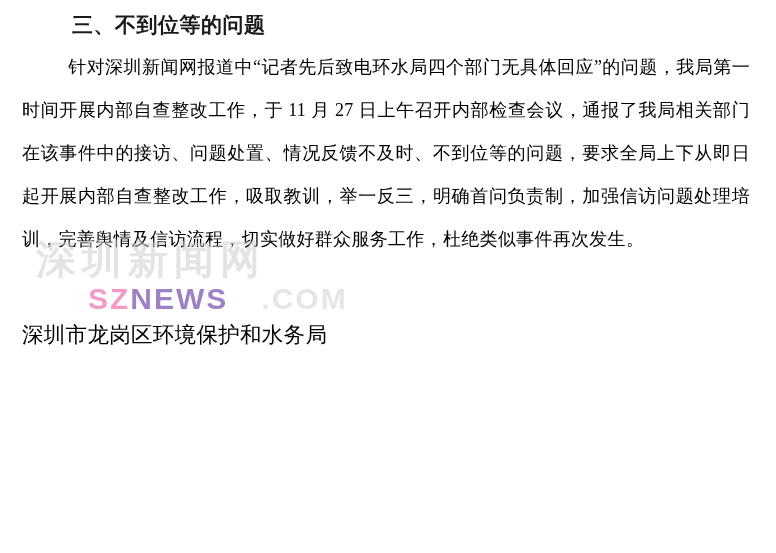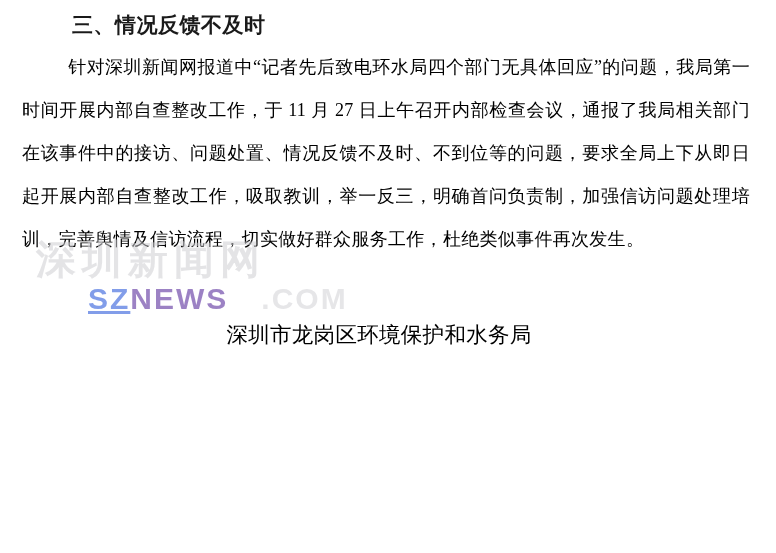--- a/index.html
+++ b/index.html
@@ -46,21 +46,21 @@
     padding: 0 2px 0 0;
   }
 
   .doc-body .indent {
     display: inline-block;
     width: 46px;
   }
 
   .signature-block {
     margin-top: 52px;
-    text-align: center;
+    text-align: left;
     padding-right: 16px;
     font-family: Liberation Serif, serif;
   }
 
   .sig-line {
     font-size: 21.5px;
     line-height: 44px;
     letter-spacing: 0.3px;
     color: #000000;
   }
@@ -94,35 +94,35 @@
   }
   .wm-row2 {
     font-family: "Liberation Sans", "DejaVu Sans", sans-serif;
     font-size: 30px;
     font-weight: bold;
     letter-spacing: 2px;
     line-height: 34px;
     white-space: nowrap;
     margin-left: 52px;
   }
-  .wm-blue { color: #1d4ed8; text-decoration: underline; }
+  .wm-blue { color: #ec4899; }
   .wm-red { color: #4c1d95; }
   .wm-grey { color: #d2d2d6; margin-left: 33px; }
 </style>
 </head>
 <body>
 
 <div class="page">
 
   <div class="watermark">
     <div class="wm-row1">深圳新闻网</div>
     <div class="wm-row2"><span class="wm-blue">SZ</span><span class="wm-red">NEWS</span><span class="wm-grey">.COM</span></div>
   </div>
 
-  <h1 class="doc-heading">三、情况反馈不及时</h1>
+  <h1 class="doc-heading">三、不到位等的问题</h1>
 
   <p class="doc-body"><span class="indent"></span><span>针对深圳新闻网报道中“记者先后致电环水局四个部门无具体回应”的问题，我局第一时间开展内部自查整改工作，于 11 月 27 日上午召开内部检查会议，通报了我局相关部门在该事件中的接访、问题处置、情况反馈不及时、不到位等的问题，要求全局上下从即日起开展内部自查整改工作，吸取教训，举一反三，明确首问负责制，加强信访问题处理培训，完善舆情及信访流程，切实做好群众服务工作，杜绝类似事件再次发生。</span></p>
 
   <div class="signature-block">
     <div class="sig-line">深圳市龙岗区环境保护和水务局</div>
   </div>
 
 </div>
 
 </body></html>

